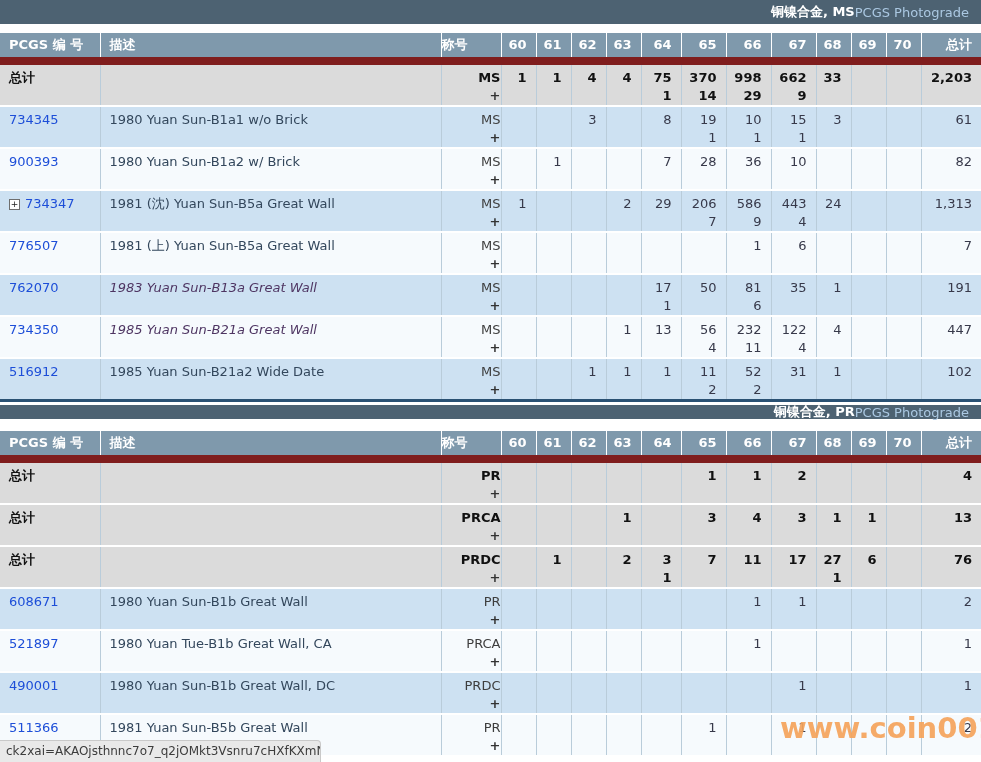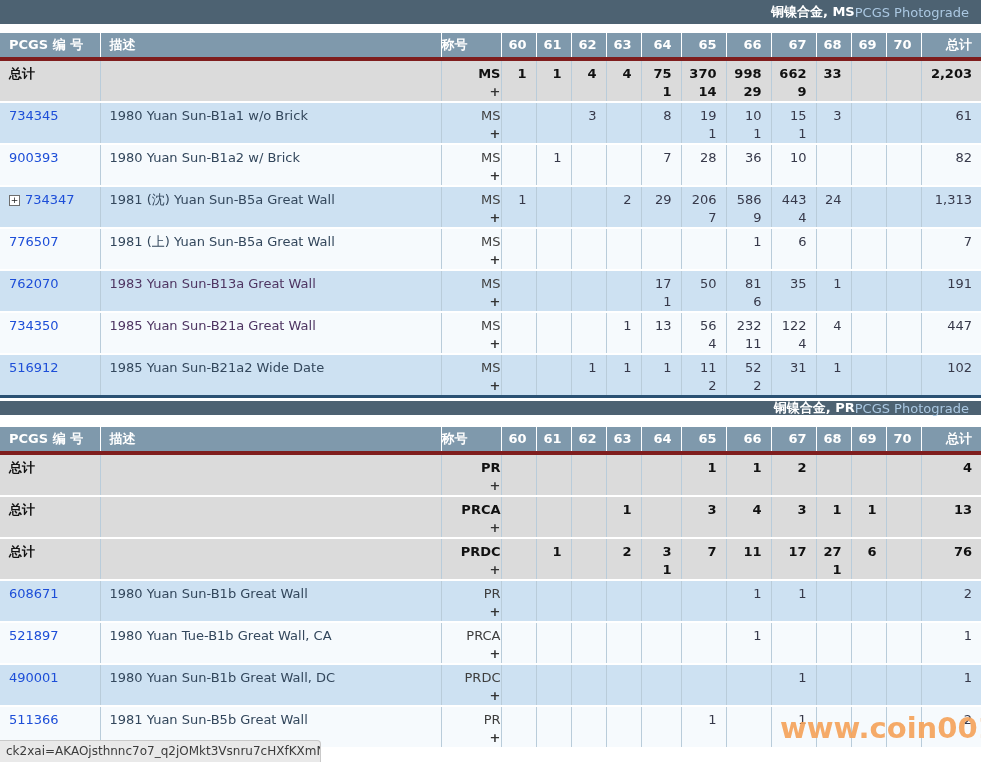--- a/index.html
+++ b/index.html
@@ -15,21 +15,21 @@
   .titlebar .ttl{color:#ffffff;font-weight:bold;font-size:13px;}
   .titlebar .pg{color:#abc8e2;font-size:13px;}
   section:nth-child(1){margin-bottom:3px;}
   section:nth-child(1) table{border-bottom:3px solid #2a5173;}
 
   table{border-collapse:collapse;table-layout:fixed;width:981px;}
   th,td{padding:0;vertical-align:top;font-size:13px;}
 
   
   tr.hdr th{height:24px;background:#7f99ac;color:#ffffff;font-weight:bold;
-            border-right:1px solid rgba(255,255,255,.35);border-bottom:4px solid #7f1d1d;
+            border-right:1px solid rgba(255,255,255,.35);border-bottom:8px solid #7f1d1d;
             text-align:right;padding-right:9px;line-height:24px;white-space:nowrap;overflow:hidden;}
   tr.hdr th.h-pcgs,tr.hdr th.h-desc{text-align:left;padding-left:9px;}
   tr.hdr th.h-grade{text-align:left;padding-right:0;}
   tr.hdr th:last-child{border-right:none;}
 
   
   td{border-right:1px solid #b9ccda;border-bottom:2px solid #ffffff;height:40px;}
   td:last-child{border-right:none;}
   tr.total td{background:#dbdbdb;}
   tr.blue td{background:#cde1f2;}
@@ -43,21 +43,21 @@
 
   .cnt{color:#37394a;text-decoration:none;cursor:pointer;}
   tr.total .cnt{color:#111;font-weight:bold;cursor:default;}
   td.grade{color:#3d3d3d;}
   .gplus{font-weight:bold;color:#333;}
   tr.total td.grade .gmain{font-weight:bold;color:#111;}
   .tlabel{font-weight:bold;color:#111;}
   a.pcgslink{color:#1d4ed8;text-decoration:none;cursor:pointer;}
   a.desclink{text-decoration:none;cursor:pointer;margin-top:16px;}
   a.desclink.navy{color:#33475c;}
-  a.desclink.purple{color:#4e3562;}
+  a.desclink.purple{color:#4e3562;font-style:italic;}
 
   .expand{display:inline-block;width:9px;height:9px;border:1px solid #6e6e6e;background:#fff;
           color:#222;font-size:9px;line-height:8px;text-align:center;margin-right:5px;
           vertical-align:1px;cursor:pointer;}
 
   .watermark{position:absolute;left:780px;top:711px;font-size:29px;font-weight:bold;
              color:#f5a45c;opacity:.92;letter-spacing:0;white-space:nowrap;pointer-events:none;}
   .statusbar{position:absolute;left:0;bottom:-7px;width:305px;height:24px;background:#e9e9e9;
              border:1px solid #c9c9c9;border-left:none;border-top-right-radius:4px;
              color:#3c3c3c;font-size:12px;line-height:15px;padding:3px 9px 0 6px;

